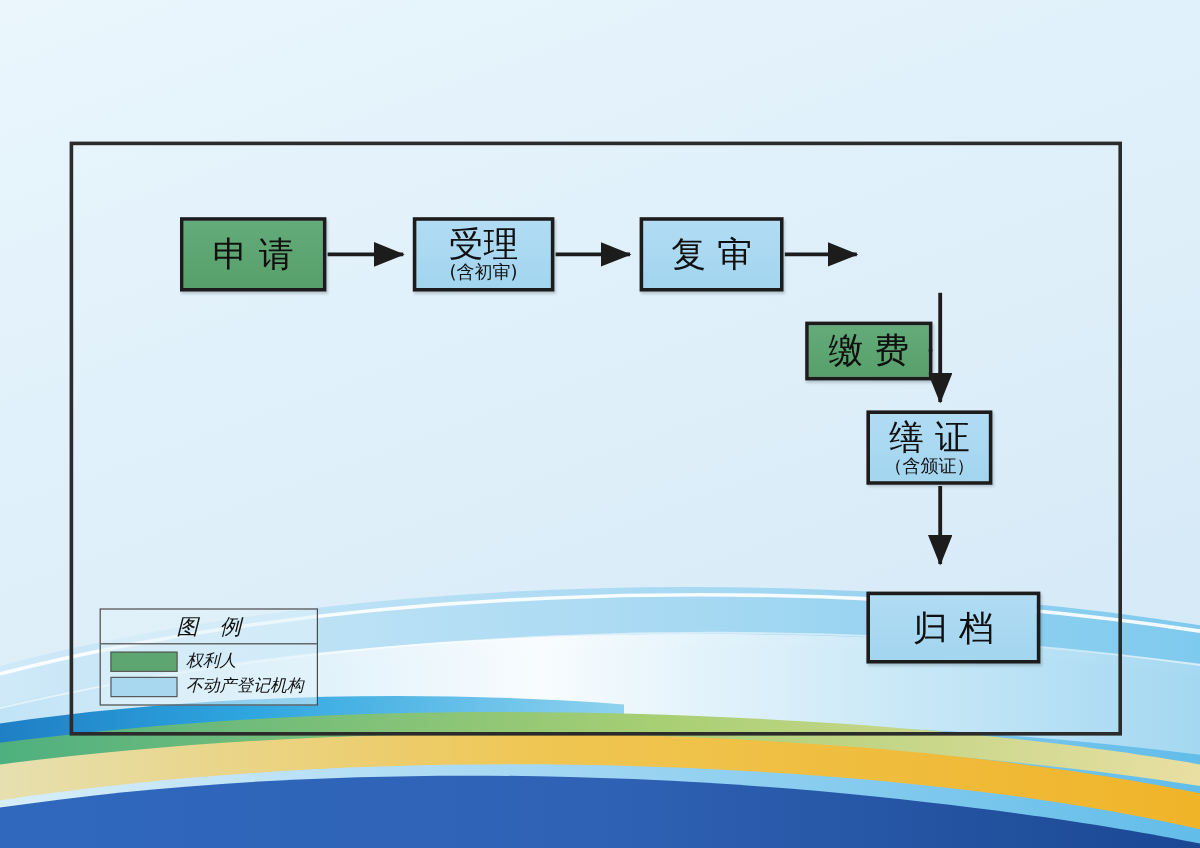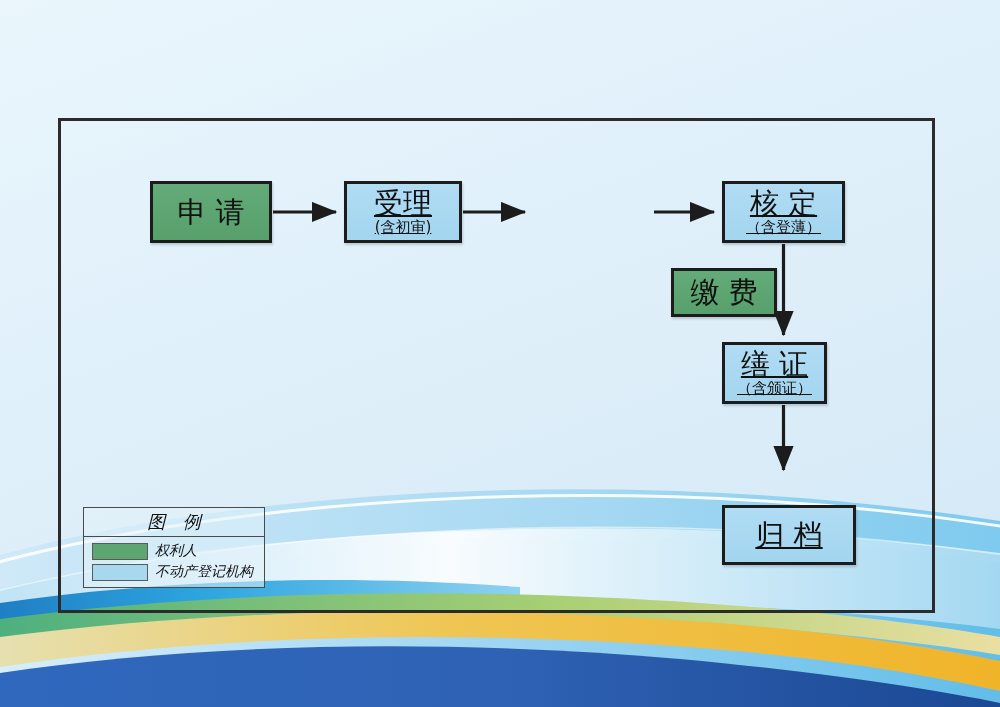--- a/index.html
+++ b/index.html
@@ -78,30 +78,29 @@
     font-family: "DejaVu Sans", "Liberation Sans", sans-serif;
     font-size: 15px;
     margin-top: 1px;
     white-space: nowrap;
   }
   .node.green {
     background: linear-gradient(180deg, #63ab78 0%, #57a06c 100%);
   }
   .node.blue {
     background: linear-gradient(180deg, #b0dcf4 0%, #a3d5ef 100%);
-    text-decoration: underline;
   }
   
   #node-apply      { left: 150px; top: 181px; width: 122px; height: 62px; }
   #node-accept     { left: 344px; top: 181px; width: 118px; height: 62px; }
   #node-review     { left: 533px; top: 181px; width: 120px; height: 62px; }
   #node-verify     { left: 722px; top: 181px; width: 123px; height: 62px; }
   #node-payment    { left: 627px; top: 268px; width: 106px; height: 49px; margin-left: 44px; }
   #node-certificate{ left: 722px; top: 342px; width: 105px; height: 62px; }
-  #node-archive    { left: 722px; top: 505px; width: 134px; height: 60px; }
+  #node-archive    { left: 722px; top: 493px; width: 145px; height: 60px; }
 
   
   #wires {
     position: absolute;
     left: 0;
     top: 0;
     width: 1000px;
     height: 707px;
     pointer-events: none;
   }
@@ -244,25 +243,24 @@
 
   <div class="node green" id="node-apply">
     <div class="main">申 请</div>
   </div>
 
   <div class="node blue" id="node-accept">
     <div class="main">受理</div>
     <div class="sub">(含初审)</div>
   </div>
 
-
-  <div class="node blue" id="node-verify">
-    <div class="main">核  定</div>
-    <div class="sub">（含登薄）</div>
-  </div>
+  <div class="node blue" id="node-review">
+    <div class="main">复 审</div>
+  </div>
+
 
   <div class="node green" id="node-payment">
     <div class="main">缴  费</div>
   </div>
 
   <div class="node blue" id="node-certificate">
     <div class="main">缮  证</div>
     <div class="sub">（含颁证）</div>
   </div>
 

